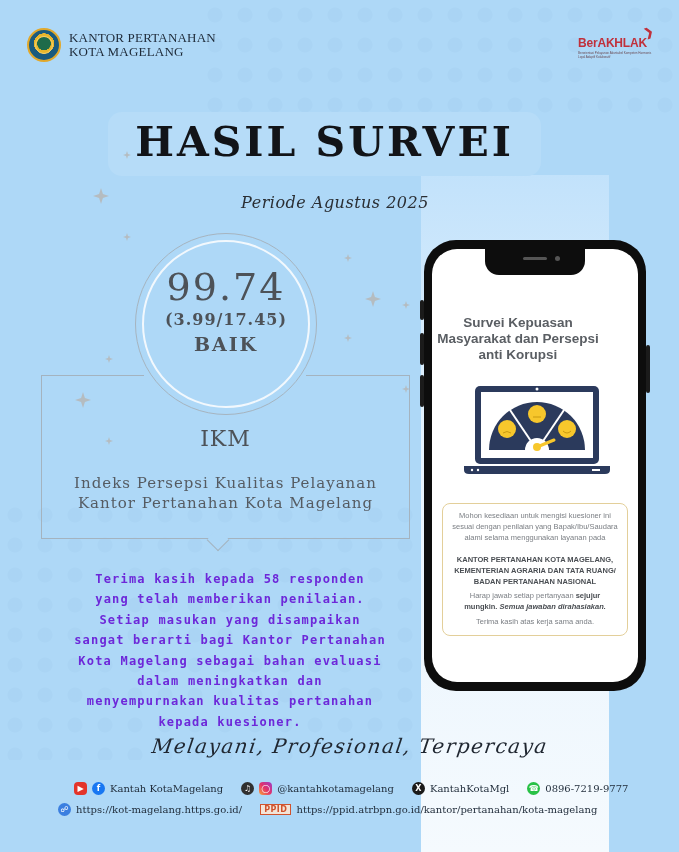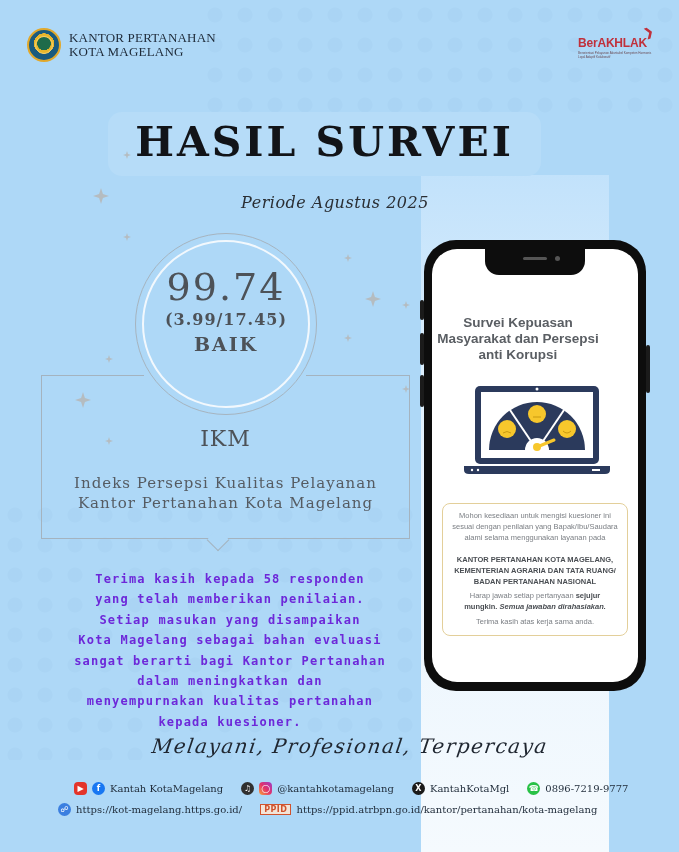--- a/index.html
+++ b/index.html
@@ -209,22 +209,22 @@
 <div class="ikm-label">IKM</div>
 <div class="ikm-desc">
   <div>Indeks Persepsi Kualitas Pelayanan</div>
   <div>Kantor Pertanahan Kota Magelang</div>
 </div>
 
 <div class="thanks">
   <div>Terima kasih kepada 58 responden</div>
   <div>yang telah memberikan penilaian.</div>
   <div>Setiap masukan yang disampaikan</div>
+  <div>sangat berarti bagi Kantor Pertanahan</div>
   <div>Kota Magelang sebagai bahan evaluasi</div>
-  <div>sangat berarti bagi Kantor Pertanahan</div>
   <div>dalam meningkatkan dan</div>
   <div>menyempurnakan kualitas pertanahan</div>
   <div>kepada kuesioner.</div>
 </div>
 
 <div class="motto">Melayani, Profesional, Terpercaya</div>
 
 <div class="phone">
   <div class="phone-btn" style="left:-4px;top:60px;height:20px;"></div>
   <div class="phone-btn" style="left:-4px;top:93px;height:32px;"></div>

